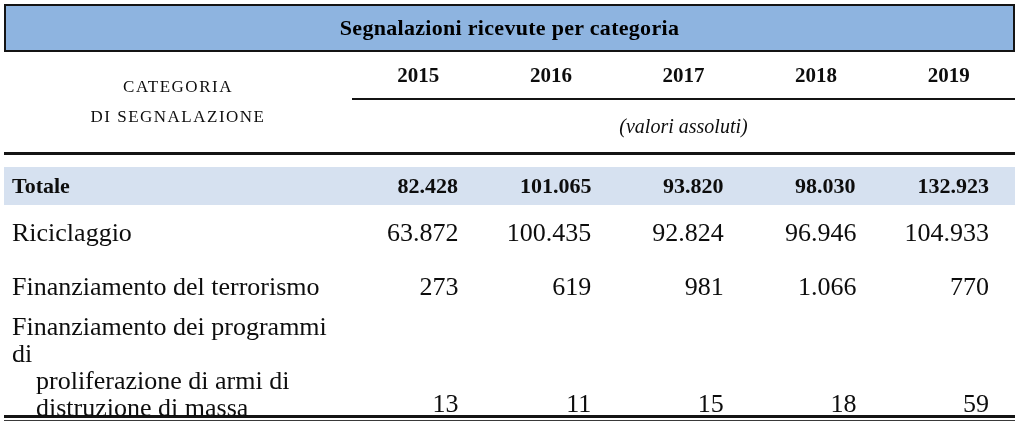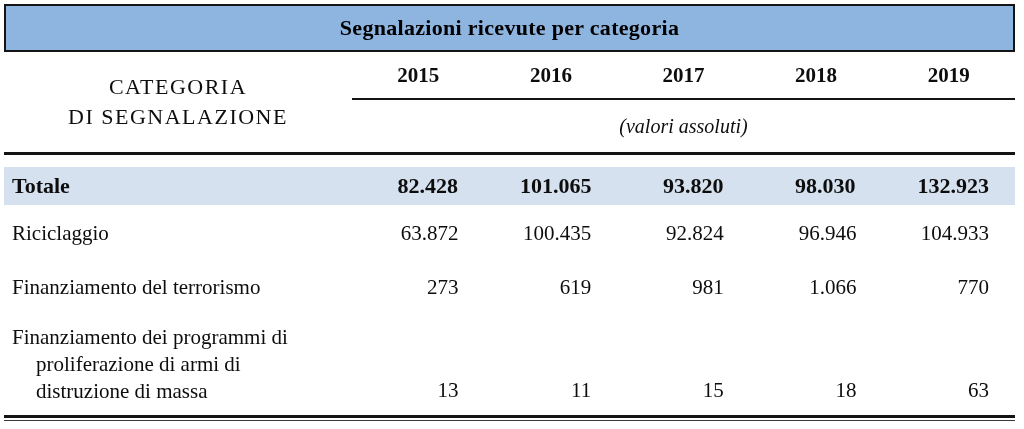--- a/index.html
+++ b/index.html
@@ -20,42 +20,42 @@
     border: 2px solid #141414;
     display: flex; align-items: center; justify-content: center;
     font-weight: bold; font-size: 22px; letter-spacing: 0.3px;
     color: #000000;
   }
 
   
   .head { display: grid; grid-template-columns: 348px 1fr; height: 100px; background: #fff; }
   .cat-cell {
     display: flex; flex-direction: column; justify-content: center; align-items: center;
-    font-size: 22px; letter-spacing: 1.5px; line-height: 30px; text-align: center; font-family: Liberation Serif, serif;
+    font-size: 17px; letter-spacing: 1.5px; line-height: 30px; text-align: center; font-family: Liberation Serif, serif;
   }
   .years-area { display: flex; flex-direction: column; }
   .years-row {
     height: 46px;
     display: grid; grid-template-columns: repeat(5, 1fr);
     align-items: center; text-align: center;
     font-weight: bold; font-size: 21px;
   }
   .years-rule { height: 2px; background: #141414; }
   .units-row {
     flex: 1; display: flex; align-items: center; justify-content: center;
     font-style: italic; font-size: 20px;
   }
 
   .rule-thick { height: 3px; background: #141414; }
 
   
   .row {
     display: grid; grid-template-columns: 348px repeat(5, 1fr);
     align-items: center;
-    font-size: 21px;
+    font-size: 26px;
   }
   .row .label { padding-left: 8px; }
   .row .val { text-align: right; padding-right: 26px; }
 
   .total-row {
     margin-top: 12px; height: 38px;
     background: #d6e1f0;
     font-weight: bold; font-size: 22px; gap: 36px;
   }
   .row-std1 { height: 56px; }
@@ -129,21 +129,21 @@
     <div class="row row-tall">
       <div class="label">
         <div>Finanziamento dei programmi di</div>
         <div class="indent">proliferazione di armi di</div>
         <div class="indent">distruzione di massa</div>
       </div>
       <div class="val">13</div>
       <div class="val">11</div>
       <div class="val">15</div>
       <div class="val">18</div>
-      <div class="val">63</div>
+      <div class="val">59</div>
     </div>
 
     <div class="bottom-rule-thick"></div>
     <div class="bottom-rule-gap"></div>
     <div class="bottom-rule-thin"></div>
 
   </div>
 </div>
 
 </body></html>

